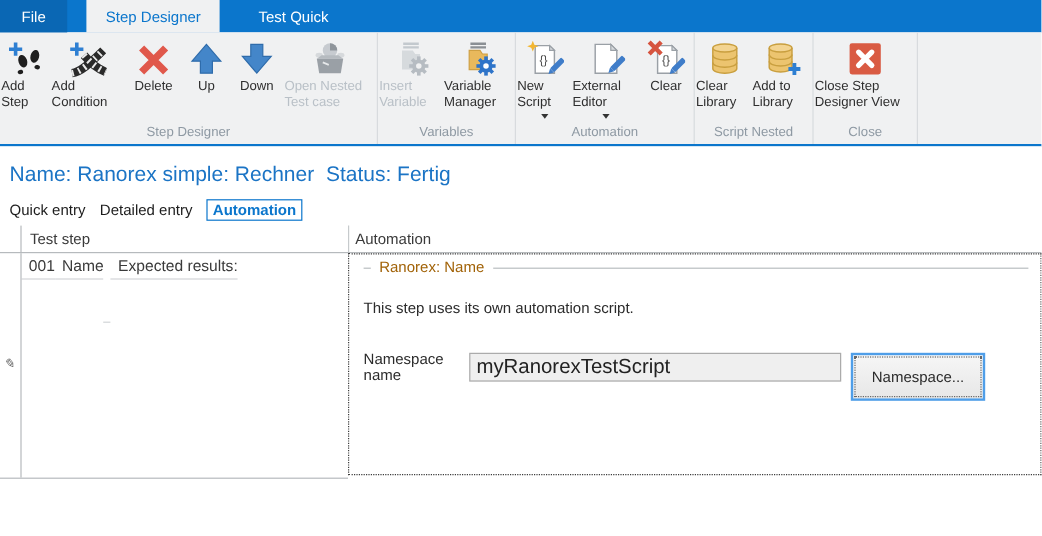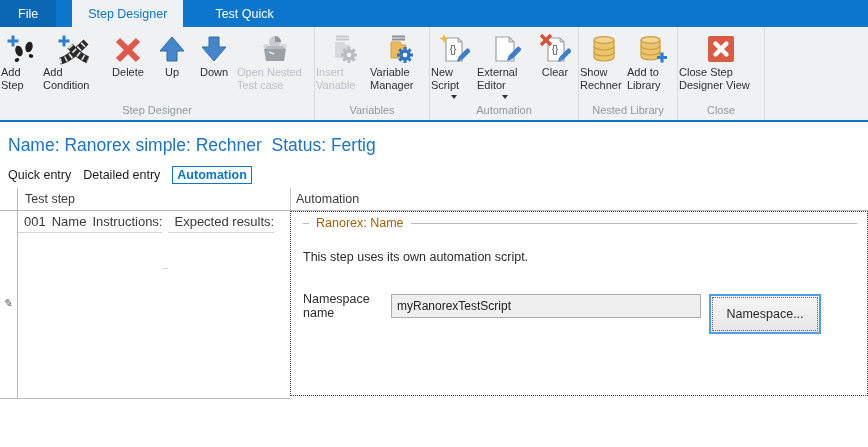--- a/index.html
+++ b/index.html
@@ -49,21 +49,21 @@
   .rh22{height:22px}.rh58{height:58px}.rh41{height:41px; border-bottom:none;}
 
   .auto-panel { height:185px; border:1px dotted #3c3c3c; box-sizing:border-box; padding:0 10px 0 12px; }
   .legend-row { display:flex; align-items:center; margin-top:4px; }
   .legend-line-short { width:6px; height:1px; background:#b9bdc0; }
   .legend-text { font-size:12.5px; color:#a16207; margin:0 7px; white-space:nowrap; }
   .legend-line-long { flex:1; height:1px; background:#b9bdc0; }
   .desc { margin-top:20px; font-size:12.5px; color:#2b2b2b; }
   .ns-row { margin-top:14px; display:flex; align-items:center; }
   .ns-label { font-size:12.5px; color:#2b2b2b; width:88px; }
-  .ns-input { width:298px; height:20px; background:#efefef; border:1px solid #ababab; font-size:12px; padding:1px 5px; color:#222; font-family:"Liberation Sans", sans-serif; }
+  .ns-input { width:298px; height:20px; background:#efefef; border:1px solid #ababab; font-size:17px; padding:1px 5px; color:#222; font-family:"Liberation Sans", sans-serif; }
   .ns-btn { margin-left:8px; width:112px; height:40px; background:linear-gradient(#f6f6f6,#e7e7e7); border:2px solid #4f9ee8; font-size:12.5px; color:#2b2b2b; outline:1px dotted #666; outline-offset:-4px; font-family:"Liberation Sans", sans-serif; cursor:default;margin-top:16px; }
 </style>
 </head>
 <body>
 
 <div class="app">
 
   <div class="tabbar">
     <div class="apptab file">File</div>
     <div class="apptab active">Step Designer</div>
@@ -242,35 +242,35 @@
     <div class="rgroup">
       <div class="rbuttons">
         <div class="rbtn w47">
           <span class="ricon">
             <svg width="32" height="32" viewBox="0 0 32 32">
               <path d="M6 7 v17 c0 2.4 4.5 4 10 4 s10 -1.6 10 -4 v-17" fill="#ecc46f" stroke="#c99f3f" stroke-width="1.2"></path>
               <ellipse cx="16" cy="7" rx="10" ry="3.4" fill="#f3d491" stroke="#c99f3f" stroke-width="1.2"></ellipse>
               <path d="M6 13 c0 2.4 4.5 4 10 4 s10 -1.6 10 -4 M6 19 c0 2.4 4.5 4 10 4 s10 -1.6 10 -4" stroke="#c99f3f" stroke-width="1.2" fill="none"></path>
             </svg>
           </span>
-          <span class="rlabel">Show Rechner</span>
+          <span class="rlabel">Clear Library</span>
         </div>
         <div class="rbtn w49">
           <span class="ricon">
             <svg width="32" height="32" viewBox="0 0 32 32">
               <path d="M5 7 v16 c0 2.4 4.2 4 9.5 4 s9.5 -1.6 9.5 -4 v-16" fill="#ecc46f" stroke="#c99f3f" stroke-width="1.2"></path>
               <ellipse cx="14.5" cy="7" rx="9.5" ry="3.4" fill="#f3d491" stroke="#c99f3f" stroke-width="1.2"></ellipse>
               <path d="M5 12.5 c0 2.4 4.2 4 9.5 4 s9.5 -1.6 9.5 -4 M5 18 c0 2.4 4.2 4 9.5 4 s9.5 -1.6 9.5 -4" stroke="#c99f3f" stroke-width="1.2" fill="none"></path>
               <path d="M26 19.5 v10 M21 24.5 h10" stroke="#2e7fd2" stroke-width="3.2" fill="none"></path>
             </svg>
           </span>
           <span class="rlabel">Add to Library</span>
         </div>
       </div>
-      <div class="rgroup-label">Nested Library</div>
+      <div class="rgroup-label">Script Nested</div>
     </div>
 
     <div class="rgroup">
       <div class="rbuttons">
         <div class="rbtn w84">
           <span class="ricon">
             <svg width="32" height="32" viewBox="0 0 32 32">
               <rect x="3" y="3" width="26" height="26" rx="2" fill="#d95b43"></rect>
               <path d="M10.5 10.5 L21.5 21.5 M21.5 10.5 L10.5 21.5" stroke="#fff" stroke-width="4.4" stroke-linecap="round"></path>
             </svg>
@@ -299,21 +299,20 @@
           <div class="gutter-h"></div>
           <div class="hlabel">Test step</div>
         </div>
         <div class="grid">
           <div class="gutter">
             <span class="pencil">✎</span>
           </div>
           <div class="rows">
             <div class="grow rh22">001</div>
             <div class="grow rh22">Name</div>
-            <div class="grow rh22">Instructions:</div>
             <div class="grow rh58"></div>
             <div class="grow rh22">Expected results:</div>
             <div class="grow rh41"></div>
           </div>
         </div>
       </div>
 
       <div class="right-pane">
         <div class="pane-header right">
           <span>Automation</span>

